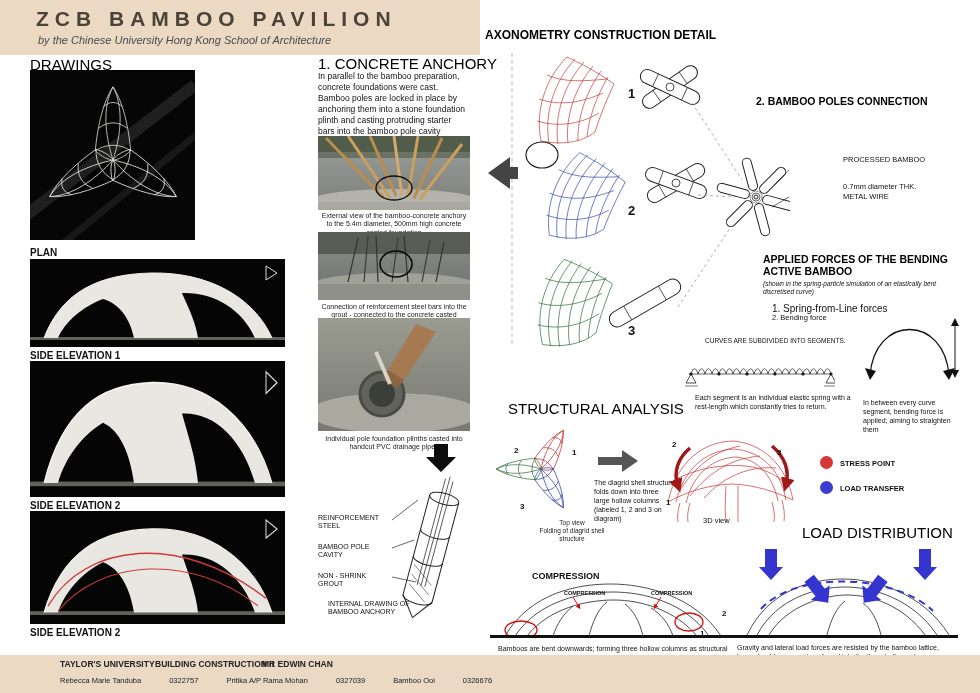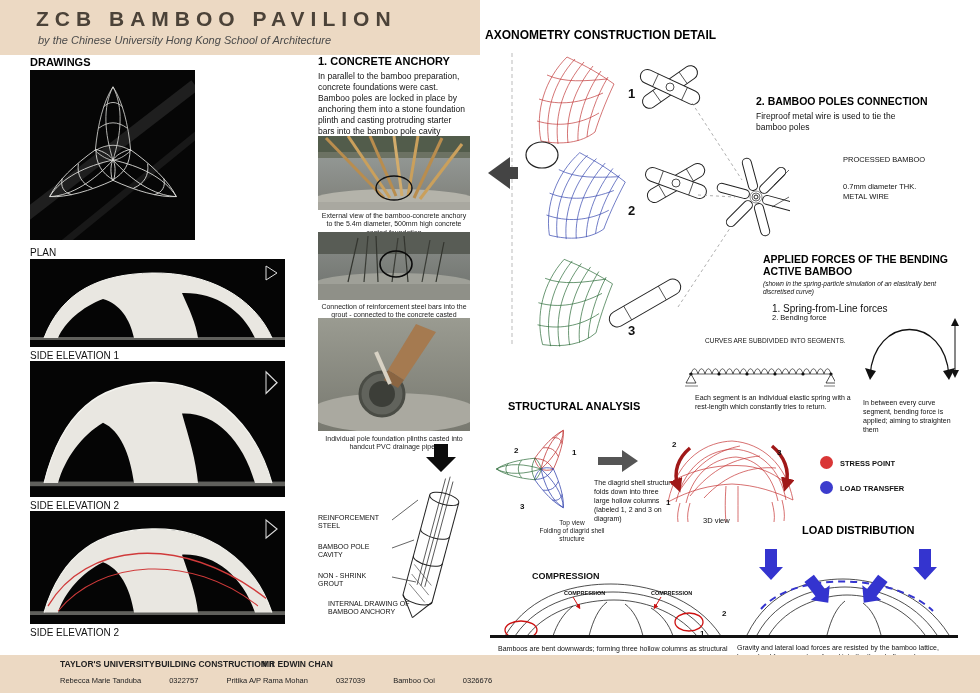--- a/index.html
+++ b/index.html
@@ -2,24 +2,24 @@
 <html><head>
 <meta charset="utf-8">
 <style>
   *{margin:0;padding:0;box-sizing:border-box}
   html,body{width:980px;height:693px;background:#fff;font-family:"Liberation Sans",sans-serif;color:#111}
   #board{position:relative;width:980px;height:693px;background:#fff;overflow:hidden}
   .abs{position:absolute}
   .band{background:#ecd9c3}
   .title{font-size:21px;font-weight:bold;letter-spacing:6px;color:#4b4238}
   .subtitle{font-size:11px;font-style:italic;color:#4a4a4a}
-  .h11{font-size:11px;font-weight:bold;color:#000}
+  .h11{font-size:15px;font-weight:normal;color:#000}
   .h12{font-size:12px;font-weight:bold;color:#000}
   .h105{font-size:10.5px;font-weight:bold;color:#000}
-  .lbl{font-size:10px;font-weight:normal;color:#111}
+  .lbl{font-size:10px;font-weight:bold;color:#111}
   .cap{font-size:7px;color:#222;text-align:center;line-height:1.2}
   .note{font-size:7px;color:#111;line-height:1.3}
   .note85{font-size:8.5px;color:#111;line-height:1.3}
   .tiny{font-size:6.5px;color:#111;line-height:1.25}
   .num{font-weight:bold;font-size:13px;color:#111}
   .num8{font-weight:bold;font-size:8px;color:#111}
   .pre{white-space:pre-line}
   .dot{width:13px;height:13px;border-radius:50%;display:inline-block}
   .dot-red{background:#d93636}
   .dot-blue{background:#3c3ccd}
@@ -273,21 +273,20 @@
         <circle r="6" fill="none" stroke="#222" stroke-width="0.5"></circle>
     </g>
     <line x1="294" y1="140" x2="309" y2="125" stroke="#222" stroke-width="0.7"></line>
     <line x1="292" y1="162" x2="309" y2="152" stroke="#222" stroke-width="0.7"></line>
   </svg>
   <div class="abs num" style="left:628px;top:86px">1</div>
   <div class="abs num" style="left:628px;top:203px">2</div>
   <div class="abs num" style="left:628px;top:323px">3</div>
 
   <div class="abs h105" style="left:756px;top:95px;width:200px">2. BAMBOO POLES CONNECTION</div>
-  <div class="abs note85" style="left:756px;top:111px;width:150px">Fireproof metal wire is used to tie the bamboo poles</div>
   <div class="abs note" style="left:843px;top:155px;width:95px;font-size:7.5px">PROCESSED BAMBOO</div>
   <div class="abs note" style="left:843px;top:182px;width:95px;font-size:7.5px">0.7mm diameter THK. METAL WIRE</div>
 
   <div class="abs h105" style="left:763px;top:253px;width:200px">APPLIED FORCES OF THE BENDING ACTIVE BAMBOO</div>
   <div class="abs tiny" style="left:763px;top:280px;width:190px;font-style:italic">(shown in the spring-particle simulation of an elastically bent discretised curve)</div>
   <div class="abs note" style="left:772px;top:302px;font-size:10px">1. Spring-from-Line forces</div>
   <div class="abs note" style="left:772px;top:313px;font-size:7.5px">2. Bending force</div>
   <div class="abs tiny" style="left:705px;top:337px">CURVES ARE SUBDIVIDED INTO SEGMENTS.</div>
 
   <svg class="abs" style="left:685px;top:348px" width="150" height="48">

